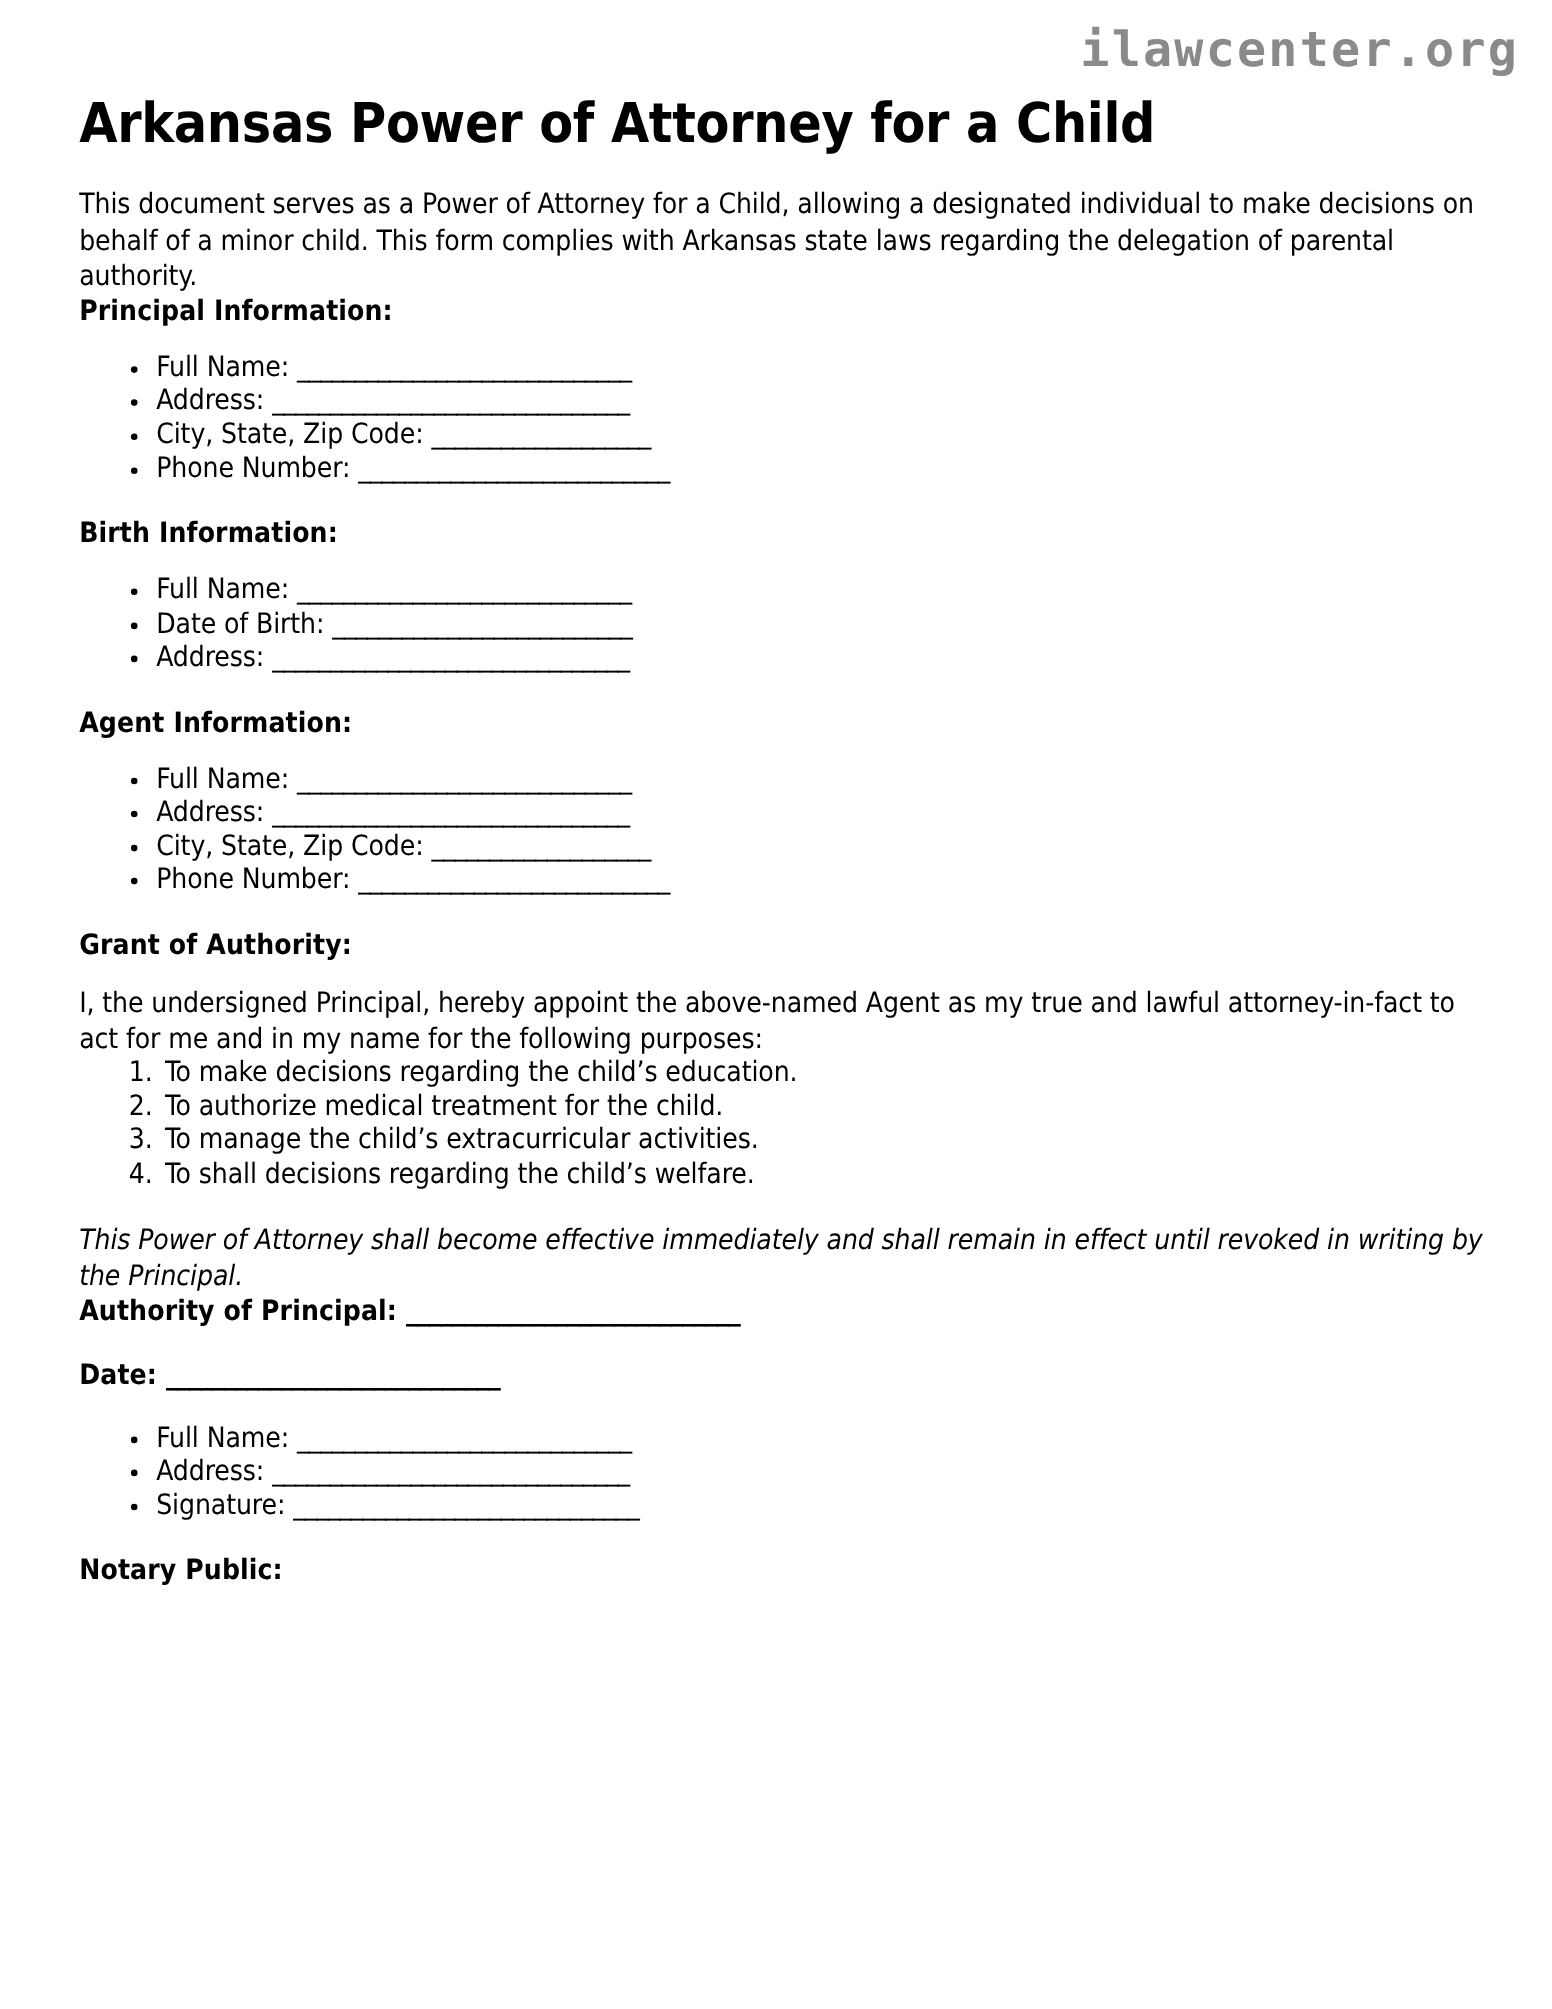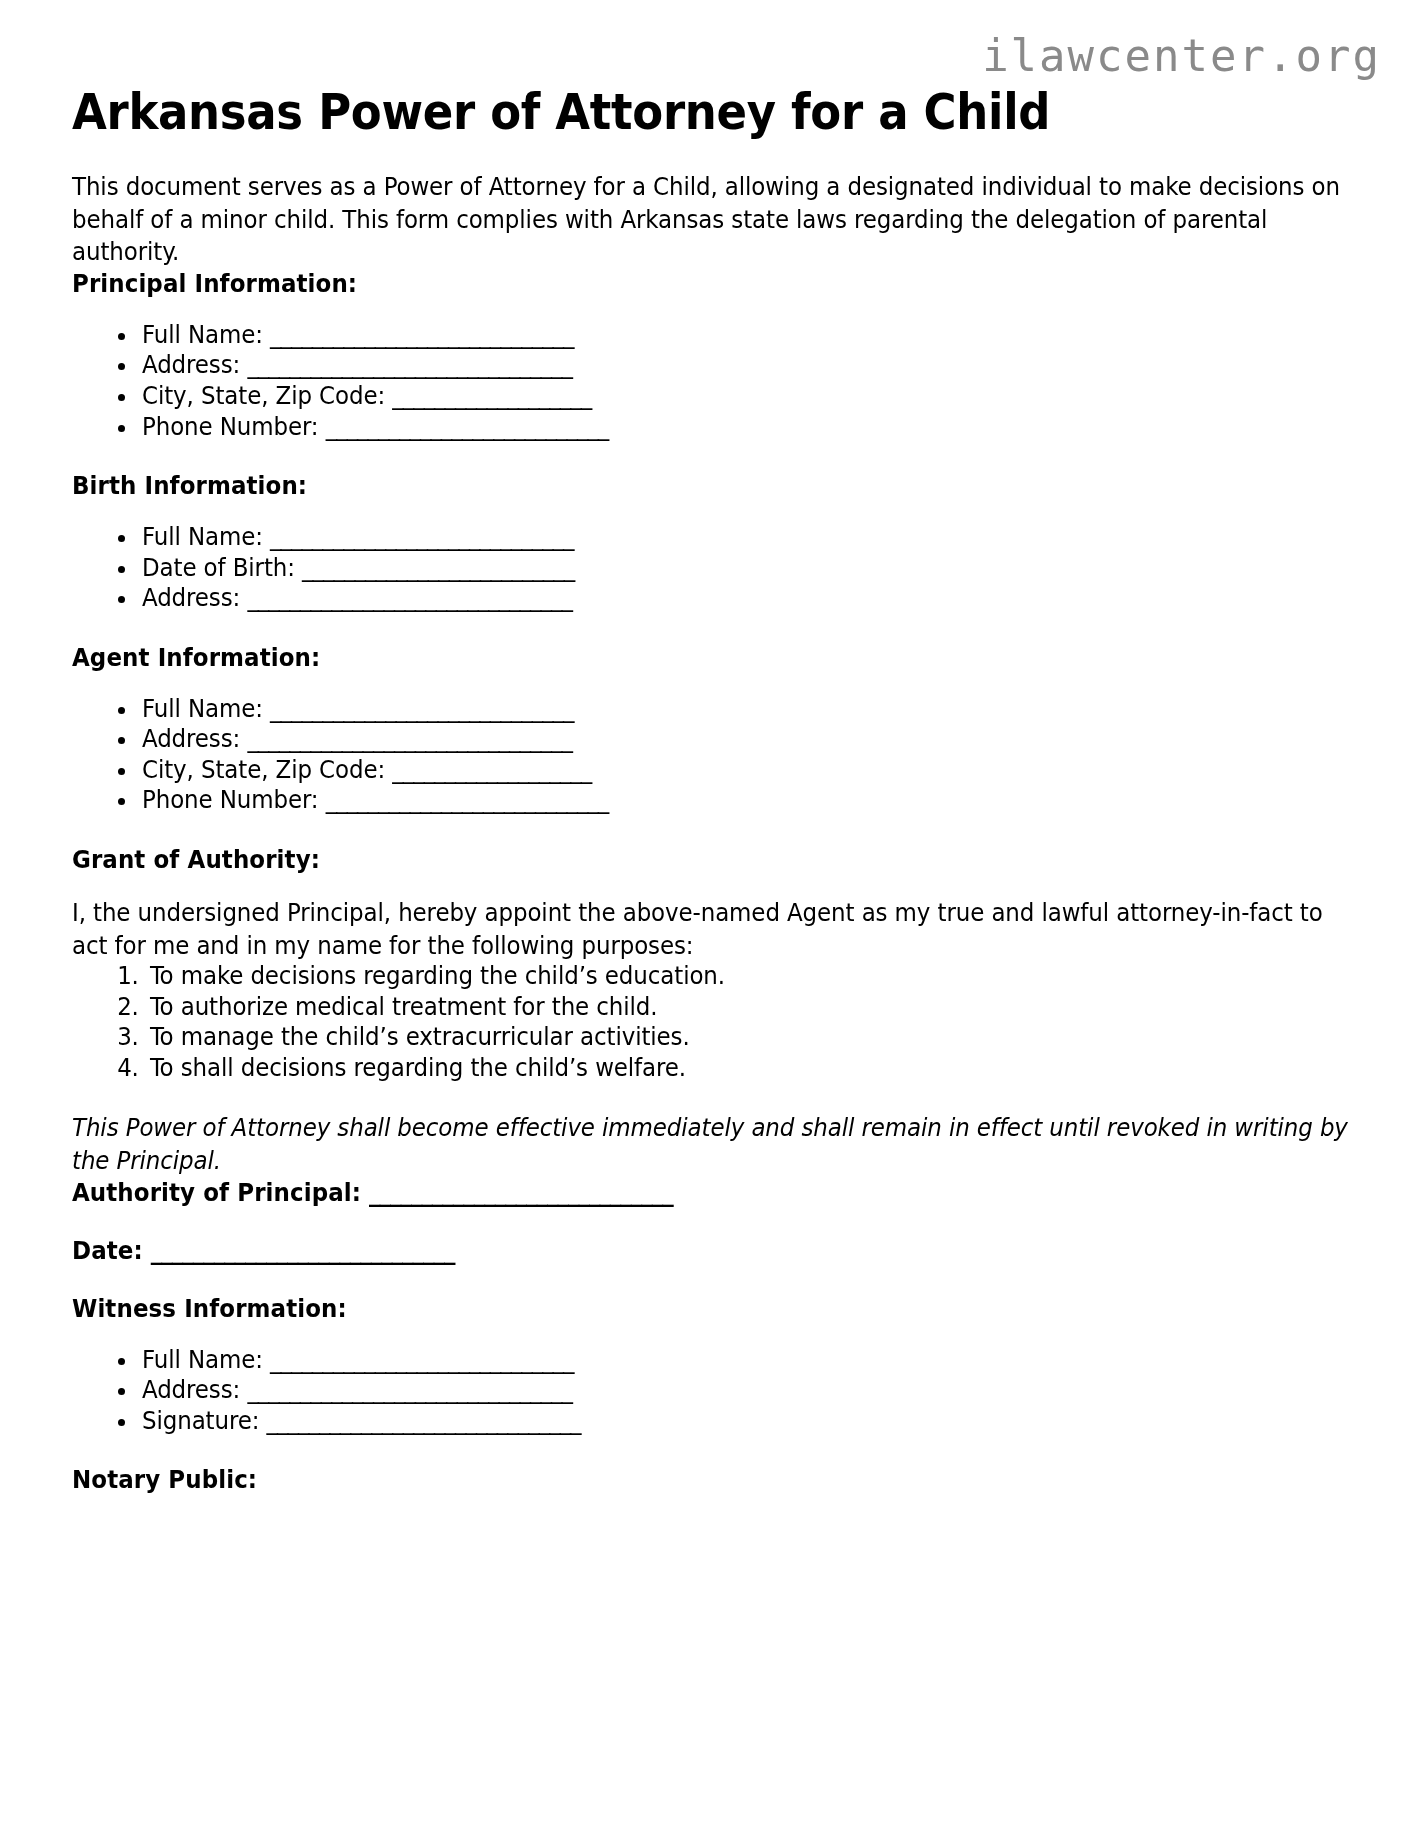--- a/index.html
+++ b/index.html
@@ -23,23 +23,24 @@
     height: 1826px;
     background: #ffffff;
     box-sizing: border-box;
     padding: 0 60px 0 72px;
   }
 
   
   .watermark-row {
     position: absolute;
     right: 30px;
-    top: 34px;
+    top: 24px;
     text-align: right;
     line-height: 1;
+    font-weight: bold;
   }
   .watermark {
     font-family: "DejaVu Sans Mono", "Liberation Mono", monospace;
     font-size: 44px;
     letter-spacing: 2px;
     color: #8a8a8a;
     white-space: nowrap;
   }
 
   
@@ -161,21 +162,20 @@
       <li>To authorize medical treatment for the child.</li>
       <li>To manage the child’s extracurricular activities.</li>
       <li>To shall decisions regarding the child’s welfare.</li>
     </ol>
 
     <p class="para para-effective">This Power of Attorney shall become effective immediately and shall remain in effect until revoked in writing by the Principal.</p>
 
     <p class="sig-line"><span>Authority of Principal:</span> <span class="blank">_____________________________</span></p>
     <p class="sig-line"><span>Date:</span> <span class="blank">_____________________________</span></p>
 
-    <h2 class="section-head">Witness Information:</h2>
     <ul class="field-list">
       <li><span>Full Name:</span> <span class="blank">_____________________________</span></li>
       <li><span>Address:</span> <span class="blank">_______________________________</span></li>
       <li><span>Signature:</span> <span class="blank">______________________________</span></li>
     </ul>
 
     <h2 class="section-head notary-head">Notary Public:</h2>
 
   </div>
 </div>

